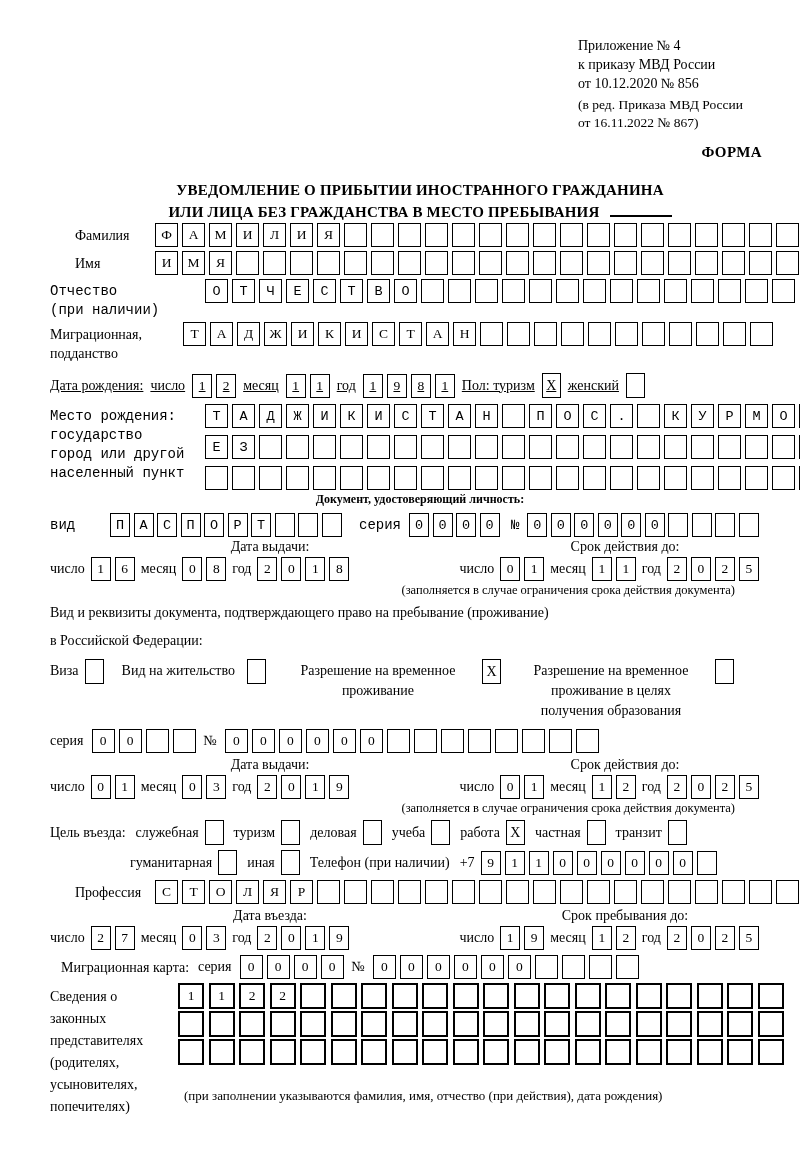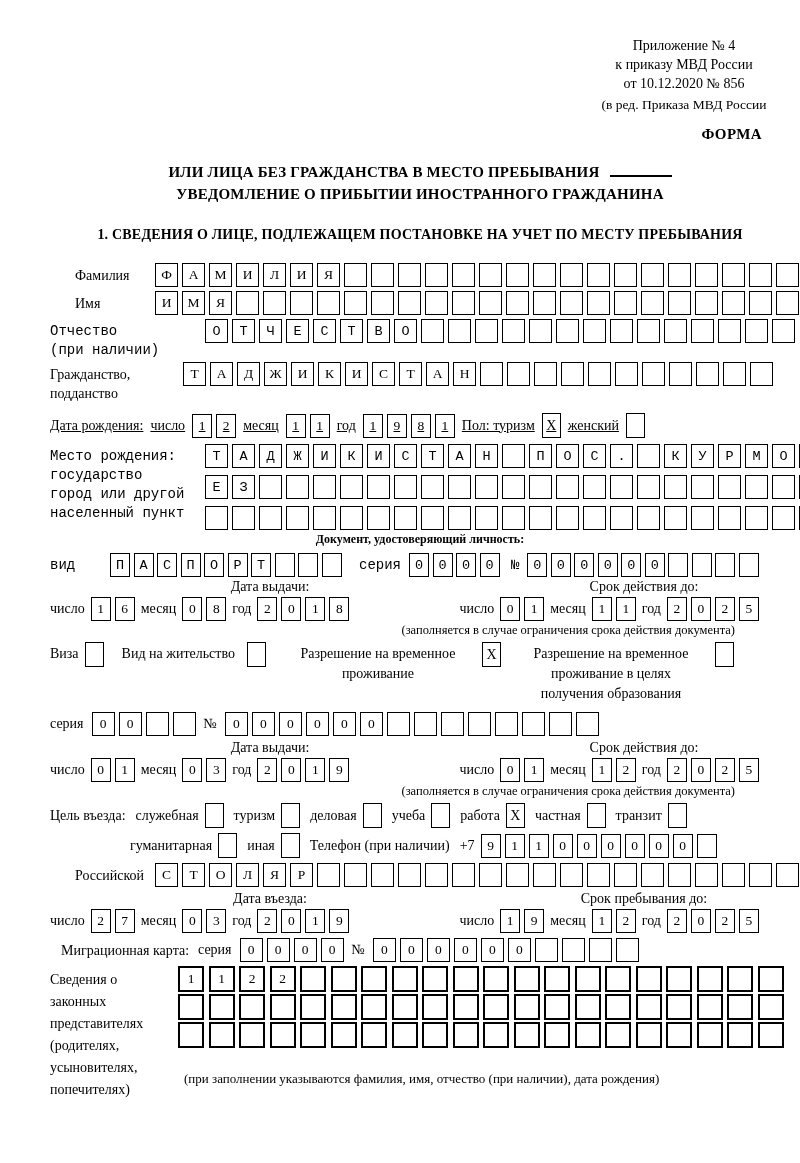--- a/index.html
+++ b/index.html
@@ -5,21 +5,21 @@
   * { box-sizing: border-box; margin: 0; padding: 0; }
   html, body { background: #ffffff; }
   body {
     width: 800px; height: 1163px;
     font-family: "Liberation Serif", "DejaVu Serif", serif;
     color: #000; font-size: 14px;
   }
   .page { width: 800px; height: 1163px; padding: 36px 10px 0 50px; overflow: hidden; background: #fff; }
 
   
-  .doc-ref { margin-left: 528px; line-height: 19px; font-size: 14px; text-align: center; }
+  .doc-ref { margin-left: 528px; line-height: 19px; font-size: 14px; }
   .amendment { margin-top: 3px; font-size: 13.5px; line-height: 18px; }
   .forma { margin-top: 12px; font-weight: bold; text-align: right; padding-right: 28px; font-size: 15px; letter-spacing: .4px; }
 
   .title { margin-top: 18px; text-align: center; font-weight: bold; font-size: 15px; line-height: 22px; letter-spacing: .2px; }
   .title-underline { display: inline-block; width: 62px; height: 15px; border-bottom: 2px solid #000; margin-left: 10px; }
   .sec-heading { margin-top: 22px; margin-bottom: 20px; text-align: center; font-weight: bold; font-size: 14px; letter-spacing: .2px; white-space: nowrap; }
 
   
   .frow { display: flex; align-items: flex-start; margin-bottom: 4px; }
   .flabel { flex: none; line-height: 19px; padding-top: 3px; }
@@ -50,21 +50,21 @@
   .dlbl { line-height: 24px; flex: none; }
   .ml6 { margin-left: 6px; } .ml8 { margin-left: 8px; } .ml10 { margin-left: 10px; }
   .ml12 { margin-left: 12px; } .ml14 { margin-left: 14px; } .ml16 { margin-left: 16px; }
   .ml18 { margin-left: 18px; } .ml20 { margin-left: 20px; } .ml80 { margin-left: 80px; }
   .mb2 { margin-bottom: 2px; font-family: Liberation Mono, monospace; } .mb10 { margin-bottom: 10px; }
 
   .center-bold { text-align: center; font-weight: bold; font-size: 12px; margin: 2px 0 6px; }
 
   
   .date-block { margin-bottom: 5px; }
-  .dt-line { display: flex; line-height: 16px; gap: 19px; }
+  .dt-line { display: flex; line-height: 16px; }
   .dt-left { width: 440px; text-align: center; flex: none; }
   .dt-right { width: 270px; text-align: center; flex: none; }
   .dv-line { display: flex; align-items: center; margin-top: 2px; }
   .dg { display: flex; align-items: center; gap: 6px; }
   .dg-right { margin-left: 110px; }
   .date-note { text-align: right; padding-right: 55px; font-size: 12.5px; margin-top: 2px; line-height: 14px; }
 
   .para { margin: 6px 0 8px; line-height: 20px; }
   .para .l2 { margin-top: 8px; }
 
@@ -83,31 +83,31 @@
 <body>
 
 <div class="page">
 
   <div class="doc-ref">
     <div>Приложение № 4</div>
     <div>к приказу МВД России</div>
     <div>от 10.12.2020 № 856</div>
     <div class="amendment">
       <div>(в ред. Приказа МВД России</div>
+      <div>от 16.11.2022 № 867)</div>
     </div>
   </div>
 
   <div class="forma">ФОРМА</div>
 
   <div class="title">
+    <div>УВЕДОМЛЕНИЕ О ПРИБЫТИИ ИНОСТРАННОГО ГРАЖДАНИНА</div>
     <div><span>ИЛИ ЛИЦА БЕЗ ГРАЖДАНСТВА В МЕСТО ПРЕБЫВАНИЯ</span><span class="title-underline"></span></div>
-    <div>УВЕДОМЛЕНИЕ О ПРИБЫТИИ ИНОСТРАННОГО ГРАЖДАНИНА</div>
-  </div>
-
-  <div class="sec-heading">1. СВЕДЕНИЯ О ЛИЦЕ, ПОДЛЕЖАЩЕМ ПОСТАНОВКЕ НА УЧЕТ ПО МЕСТУ ПРЕБЫВАНИЯ</div>
+  </div>
+
 
   <div class="frow">
     <span class="flabel w80">Фамилия</span>
     <span class="cells">
         <span class="cell">Ф</span>
         <span class="cell">А</span>
         <span class="cell">М</span>
         <span class="cell">И</span>
         <span class="cell">Л</span>
         <span class="cell">И</span>
@@ -185,21 +185,21 @@
         <span class="cell"></span>
         <span class="cell"></span>
         <span class="cell"></span>
         <span class="cell"></span>
         <span class="cell"></span>
         <span class="cell"></span>
       </span>
   </div>
 
   <div class="frow mb10">
-    <span class="flabel w133 pre">Гражданство,
+    <span class="flabel w133 pre">Миграционная,
 подданство</span>
     <span class="cells">
         <span class="cell">Т</span>
         <span class="cell">А</span>
         <span class="cell">Д</span>
         <span class="cell">Ж</span>
         <span class="cell">И</span>
         <span class="cell">К</span>
         <span class="cell">И</span>
         <span class="cell">С</span>
@@ -408,20 +408,24 @@
             <span class="cell">2</span>
             <span class="cell">0</span>
             <span class="cell">2</span>
             <span class="cell">5</span>
           </span>
       </span>
     </div>
     <div class="date-note">(заполняется в случае ограничения срока действия документа)</div>
   </div>
 
+  <div class="para">
+    <div>Вид и реквизиты документа, подтверждающего право на пребывание (проживание)</div>
+    <div class="l2">в Российской Федерации:</div>
+  </div>
 
   <div class="frow options-row">
     <span class="olbl">Виза</span>
     <span class="checkbox ml6"></span>
     <span class="olbl ml18">Вид на жительство</span>
     <span class="checkbox ml12"></span>
     <span class="opt-multi ml16">Разрешение на временное
 проживание</span>
     <span class="checkbox ml8">X</span>
     <span class="opt-multi ml14">Разрешение на временное
@@ -538,21 +542,21 @@
         <span class="cell">0</span>
         <span class="cell">0</span>
         <span class="cell">0</span>
         <span class="cell">0</span>
         <span class="cell">0</span>
         <span class="cell"></span>
       </span>
   </div>
 
   <div class="frow">
-    <span class="flabel w80">Российской</span>
+    <span class="flabel w80">Профессия</span>
     <span class="cells">
         <span class="cell">С</span>
         <span class="cell">Т</span>
         <span class="cell">О</span>
         <span class="cell">Л</span>
         <span class="cell">Я</span>
         <span class="cell">Р</span>
         <span class="cell"></span>
         <span class="cell"></span>
         <span class="cell"></span>
@@ -712,17 +716,17 @@
           <span class="cell"></span>
           <span class="cell"></span>
           <span class="cell"></span>
           <span class="cell"></span>
           <span class="cell"></span>
           <span class="cell"></span>
           <span class="cell"></span>
           <span class="cell"></span>
           <span class="cell"></span>
         </span>
-      <span class="reps-note">(при заполнении указываются фамилия, имя, отчество (при наличии), дата рождения)</span>
+      <span class="reps-note">(при заполнении указываются фамилия, имя, отчество (при действия), дата рождения)</span>
     </span>
   </div>
 
 </div>
 
 </body></html>

